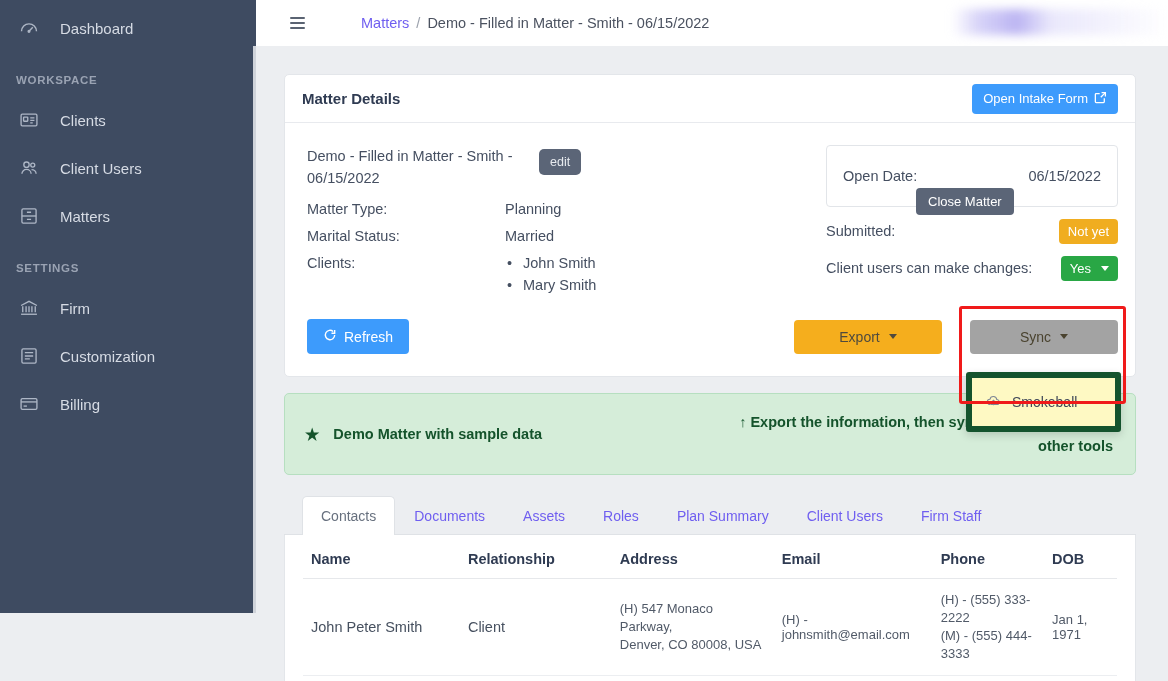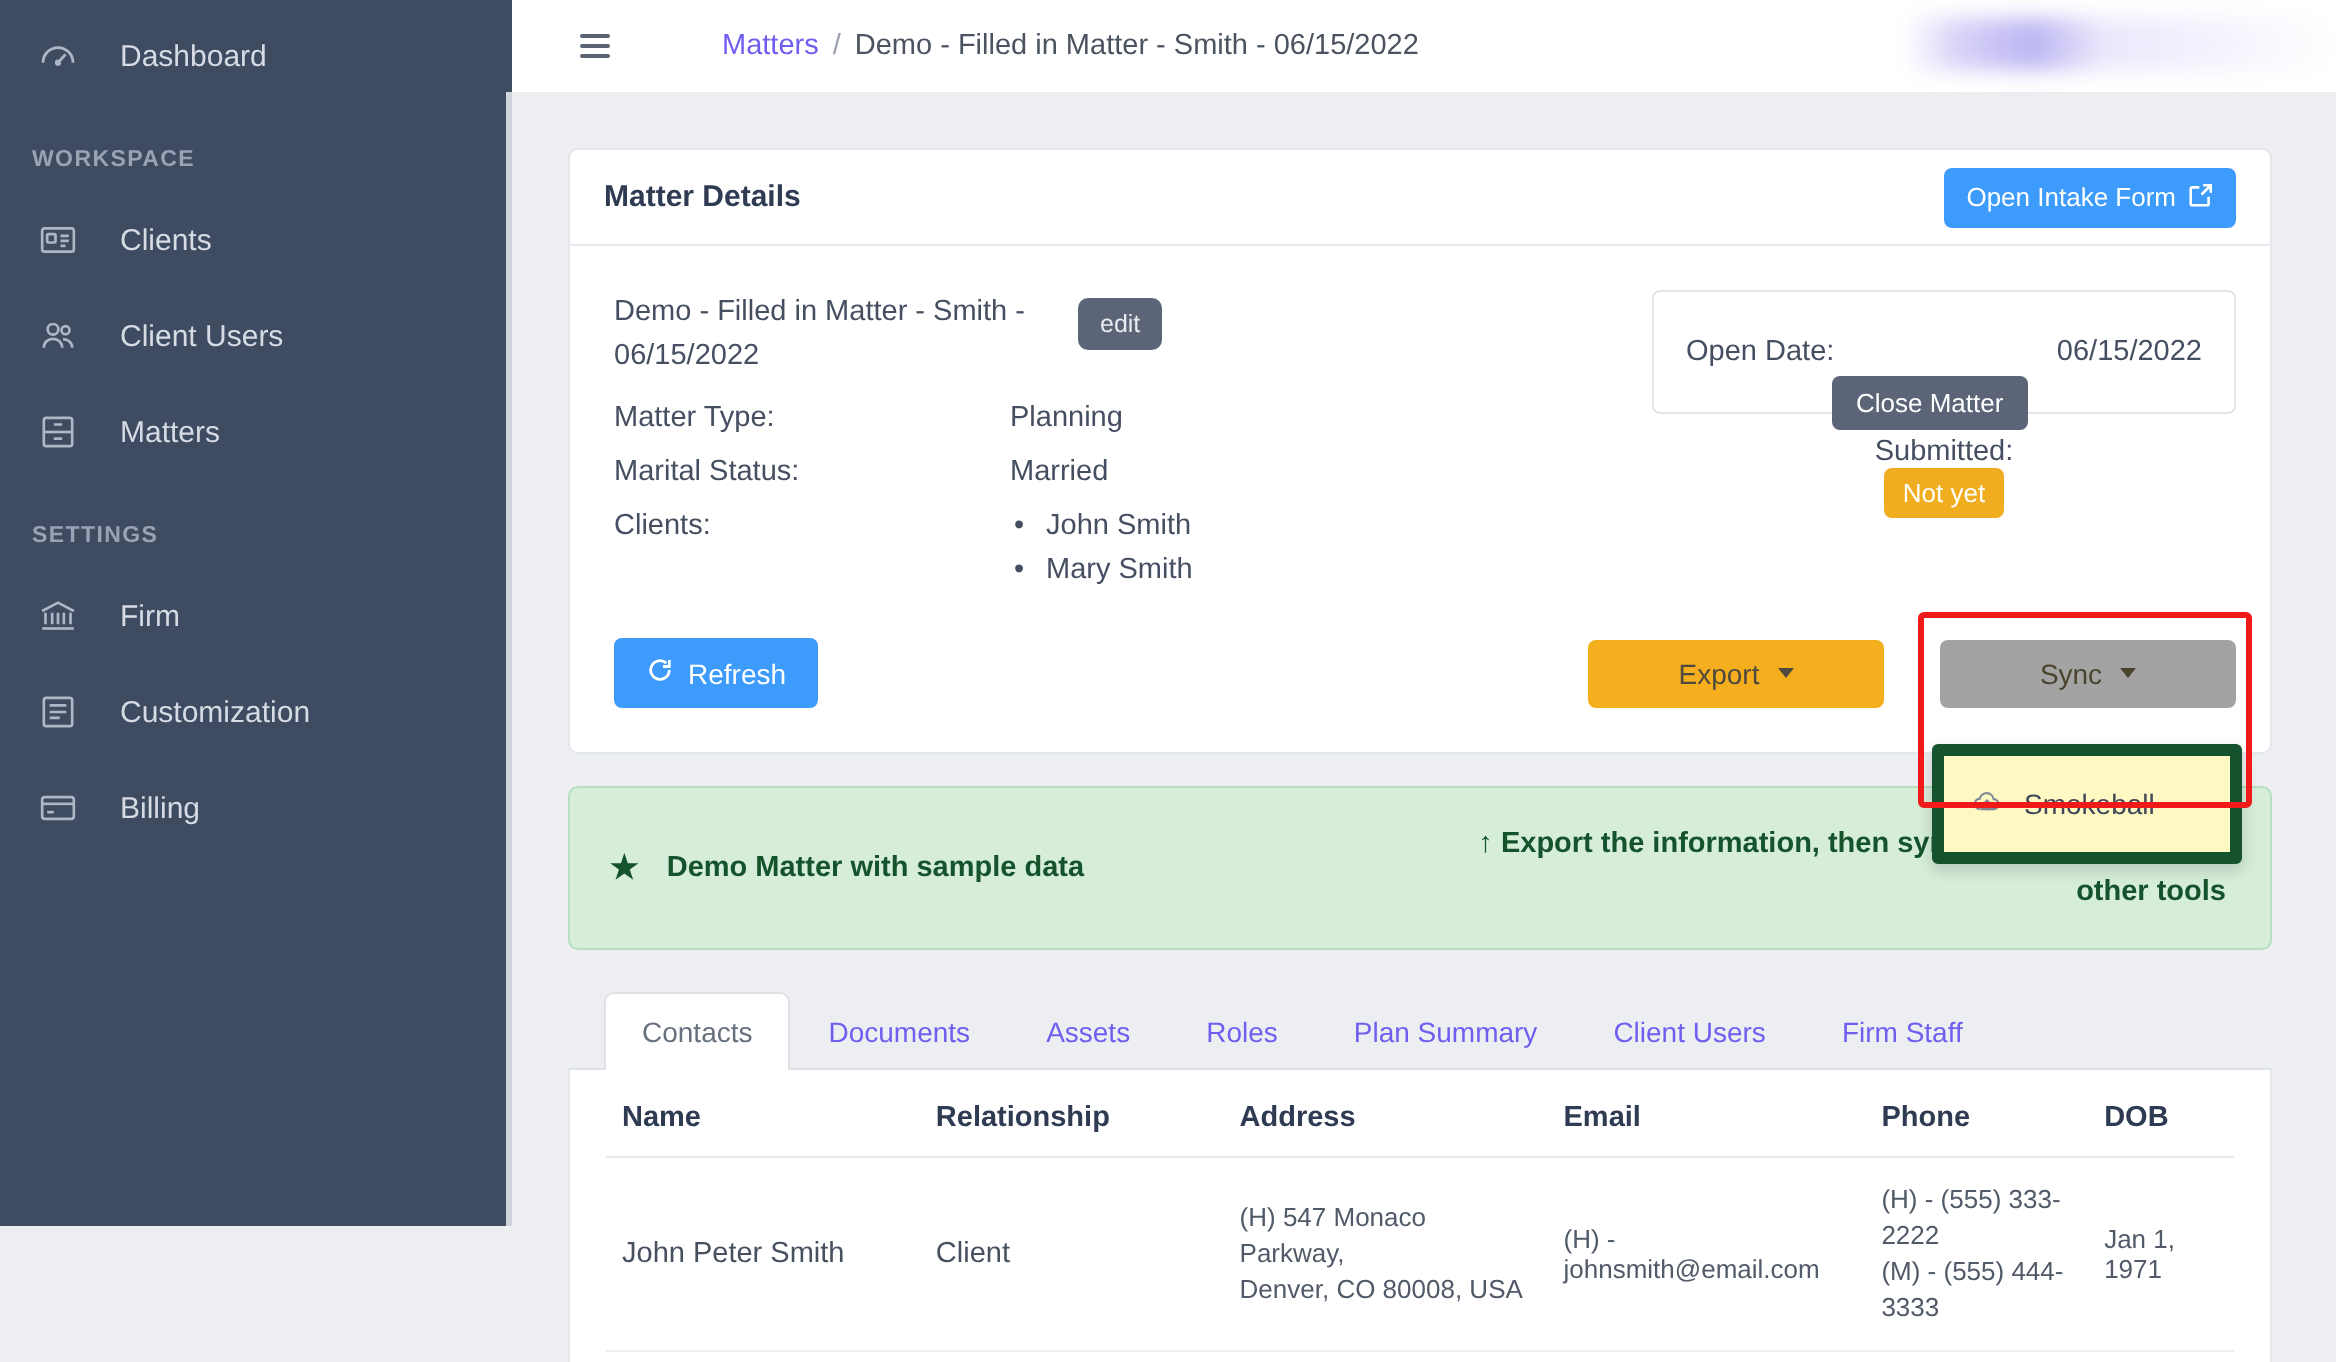--- a/index.html
+++ b/index.html
@@ -114,21 +114,21 @@
   }
 
   .details-right { flex: 1; padding-left: 32px; position: relative; }
   .opendate-box {
     border: 1px solid #e2e5e9; border-radius: 4px;
     padding: 13px 16px; display: flex; justify-content: space-between;
     align-items: center; font-size: 14.5px; color: #454f61; height: 62px;
   }
   .status-row {
     display: flex; justify-content: space-between; align-items: center;
-    font-size: 14.5px; color: #454f61; margin-top: 11px; height: 26px; flex-direction: column;
+    font-size: 14.5px; color: #454f61; margin-top: 11px; height: 26px;
   }
   .badge-orange {
     background: #f0ad20; color: #fff; border-radius: 4px;
     font-size: 13px; padding: 5px 9px; border: none; cursor: default;
   }
   .badge-green {
     background: #29a745; color: #fff; border-radius: 4px;
     font-size: 13px; padding: 5px 9px; border: none; cursor: pointer;
     display: flex; align-items: center; gap: 10px; font-family: inherit;
   }
@@ -373,20 +373,27 @@
               <span>Open Date:</span>
               <span>06/15/2022</span>
             </div>
             <div class="tooltip-close">Close Matter</div>
 
             <div class="status-row">
               <span>Submitted:</span>
               <span class="badge-orange">Not yet</span>
             </div>
 
+            <div class="status-row">
+              <span>Client users can make changes:</span>
+              <button class="badge-green">
+                <span>Yes</span>
+                <span class="caret"></span>
+              </button>
+            </div>
           </div>
         </div>
 
         <div class="card-actions">
           <button class="btn-refresh">
             <span>
               <svg viewBox="0 0 24 24" width="14" height="14" fill="none" stroke="currentColor" stroke-width="2.4">
                 <path d="M20 12a8 8 0 1 1-2.6-5.9"></path>
                   <path d="M20 3.5V9h-5.5"></path>
               </svg>

